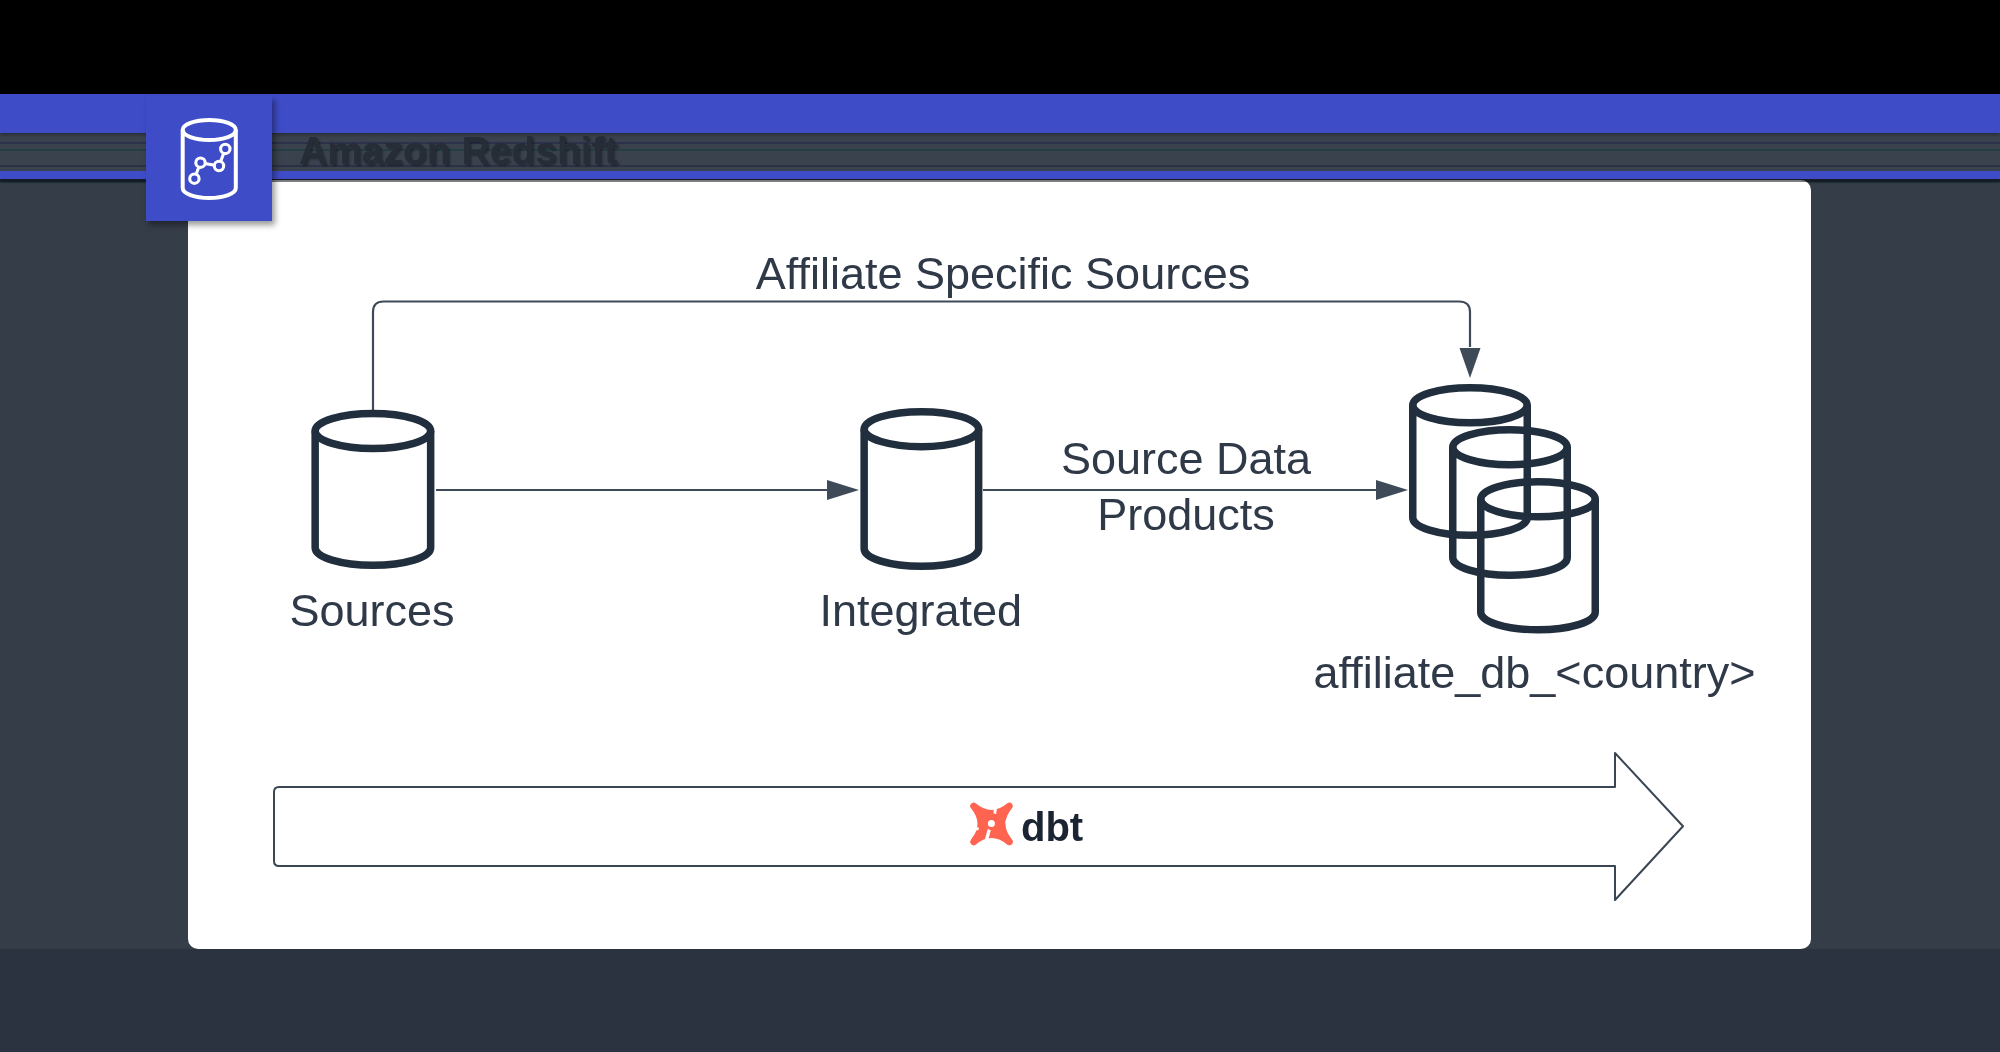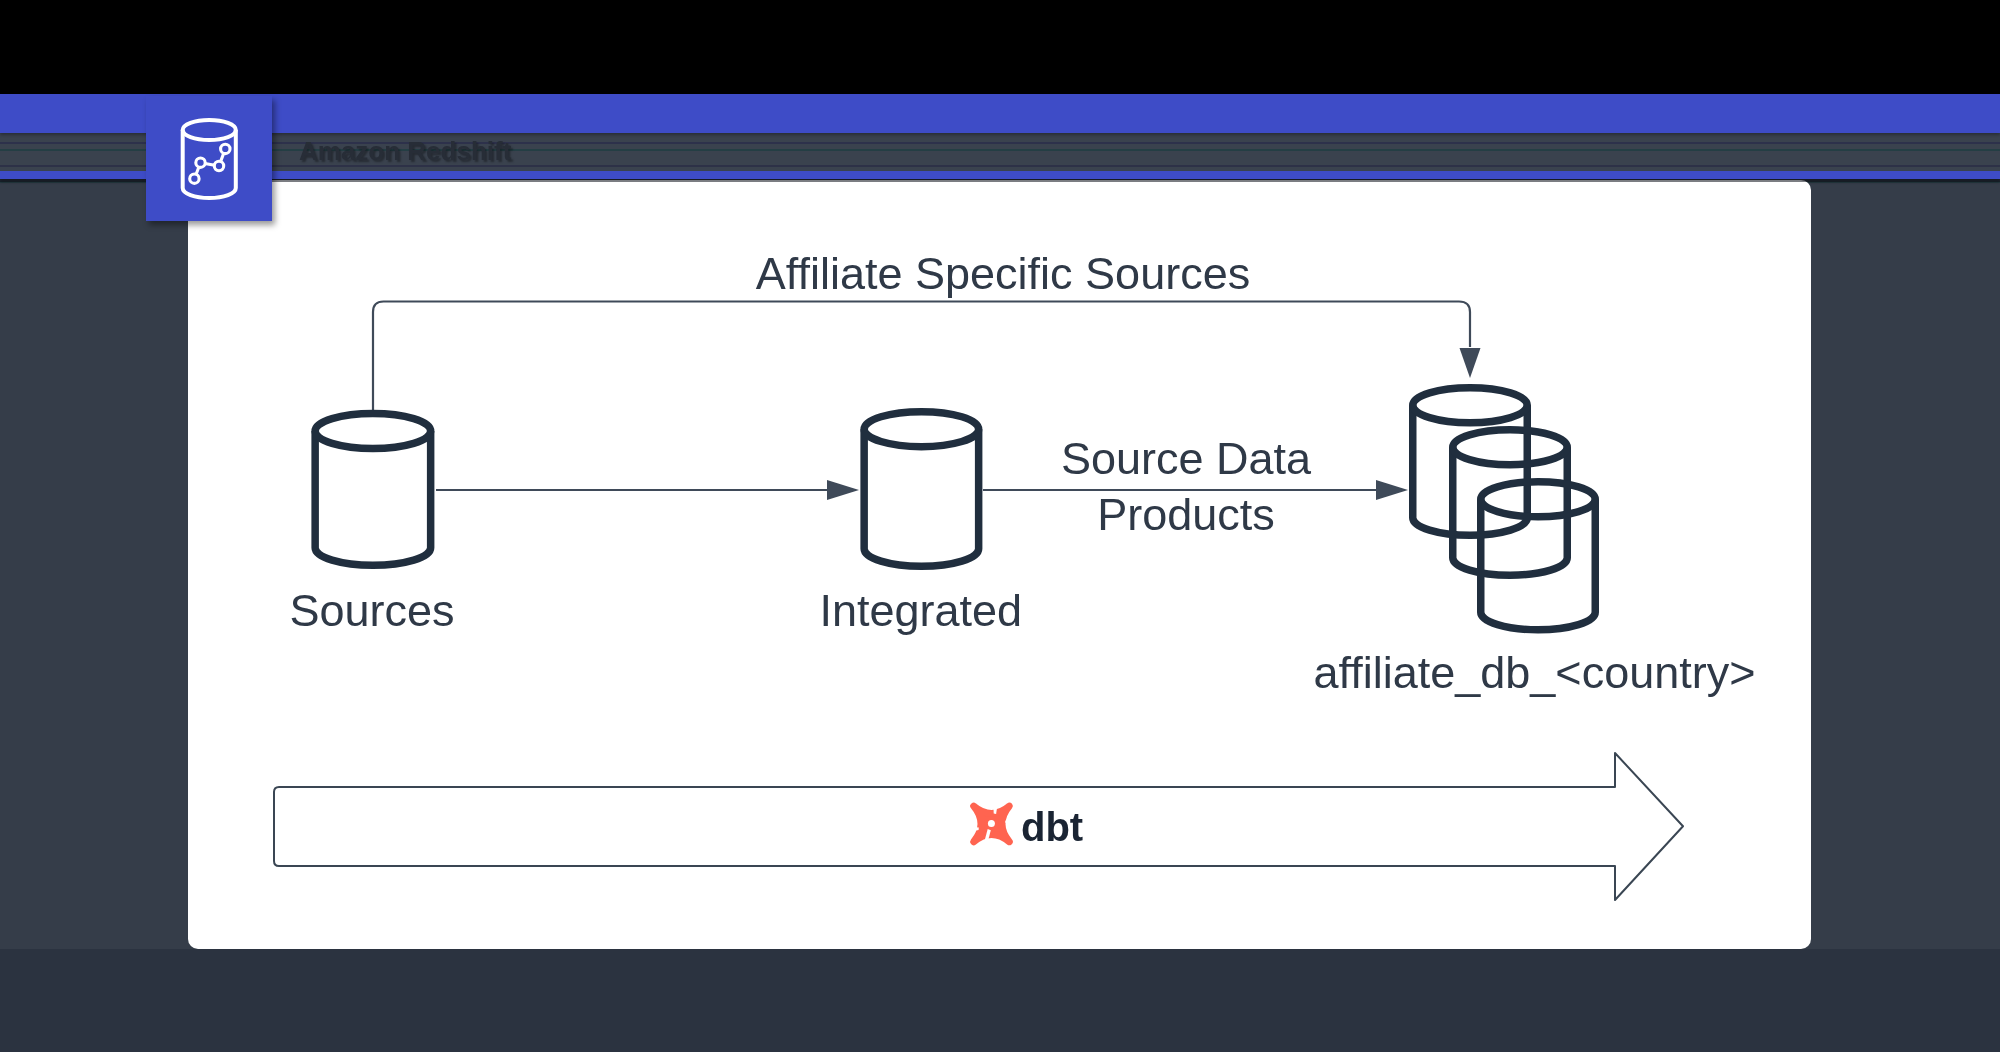--- a/index.html
+++ b/index.html
@@ -18,21 +18,21 @@
 
   <div class="abs" style="left:0;top:142px;width:2000px;height:2px;background:rgba(28,26,72,0.4);"></div>
   <div class="abs" style="left:0;top:149px;width:2000px;height:2px;background:rgba(8,58,54,0.42);"></div>
   <div class="abs" style="left:0;top:165px;width:2000px;height:2px;background:rgba(24,24,60,0.38);"></div>
   <div class="abs" style="left:0;top:181px;width:2000px;height:2px;background:rgba(8,58,54,0.35);"></div>
 
   <div class="abs" style="left:0;top:94px;width:2000px;height:39px;background:#3e4cc7;box-shadow:0 2px 3px rgba(0,0,0,0.3);"></div>
 
   <div class="abs" style="left:0;top:171px;width:2000px;height:8px;background:#3e4cc7;box-shadow:0 3px 3px rgba(0,0,0,0.4);"></div>
 
-  <div class="abs" style="left:299px;top:130px;font-size:26px;font-weight:700;color:#272d37;
+  <div class="abs" style="left:299px;top:130px;font-size:39px;font-weight:700;color:#272d37;
        text-shadow:2px 2px 2px rgba(0,0,0,0.35);line-height:42px;">Amazon Redshift</div>
 
   <div class="abs" style="left:188px;top:180px;width:1623px;height:769px;background:#ffffff;border-radius:10px;"></div>
 
   <div class="abs" style="left:0;top:179px;width:2000px;height:3px;background:rgba(14,19,27,0.55);"></div>
 
   <svg class="abs" style="left:0;top:0;" width="2000" height="1052" viewBox="0 0 2000 1052">
     <g fill="none" stroke="#3f4a59" stroke-width="2.2">
 
       <path d="M 373,410 L 373,312 Q 373,301.5 383.5,301.5 L 1459,301.5 Q 1470,301.5 1470,312 L 1470,347"></path>

